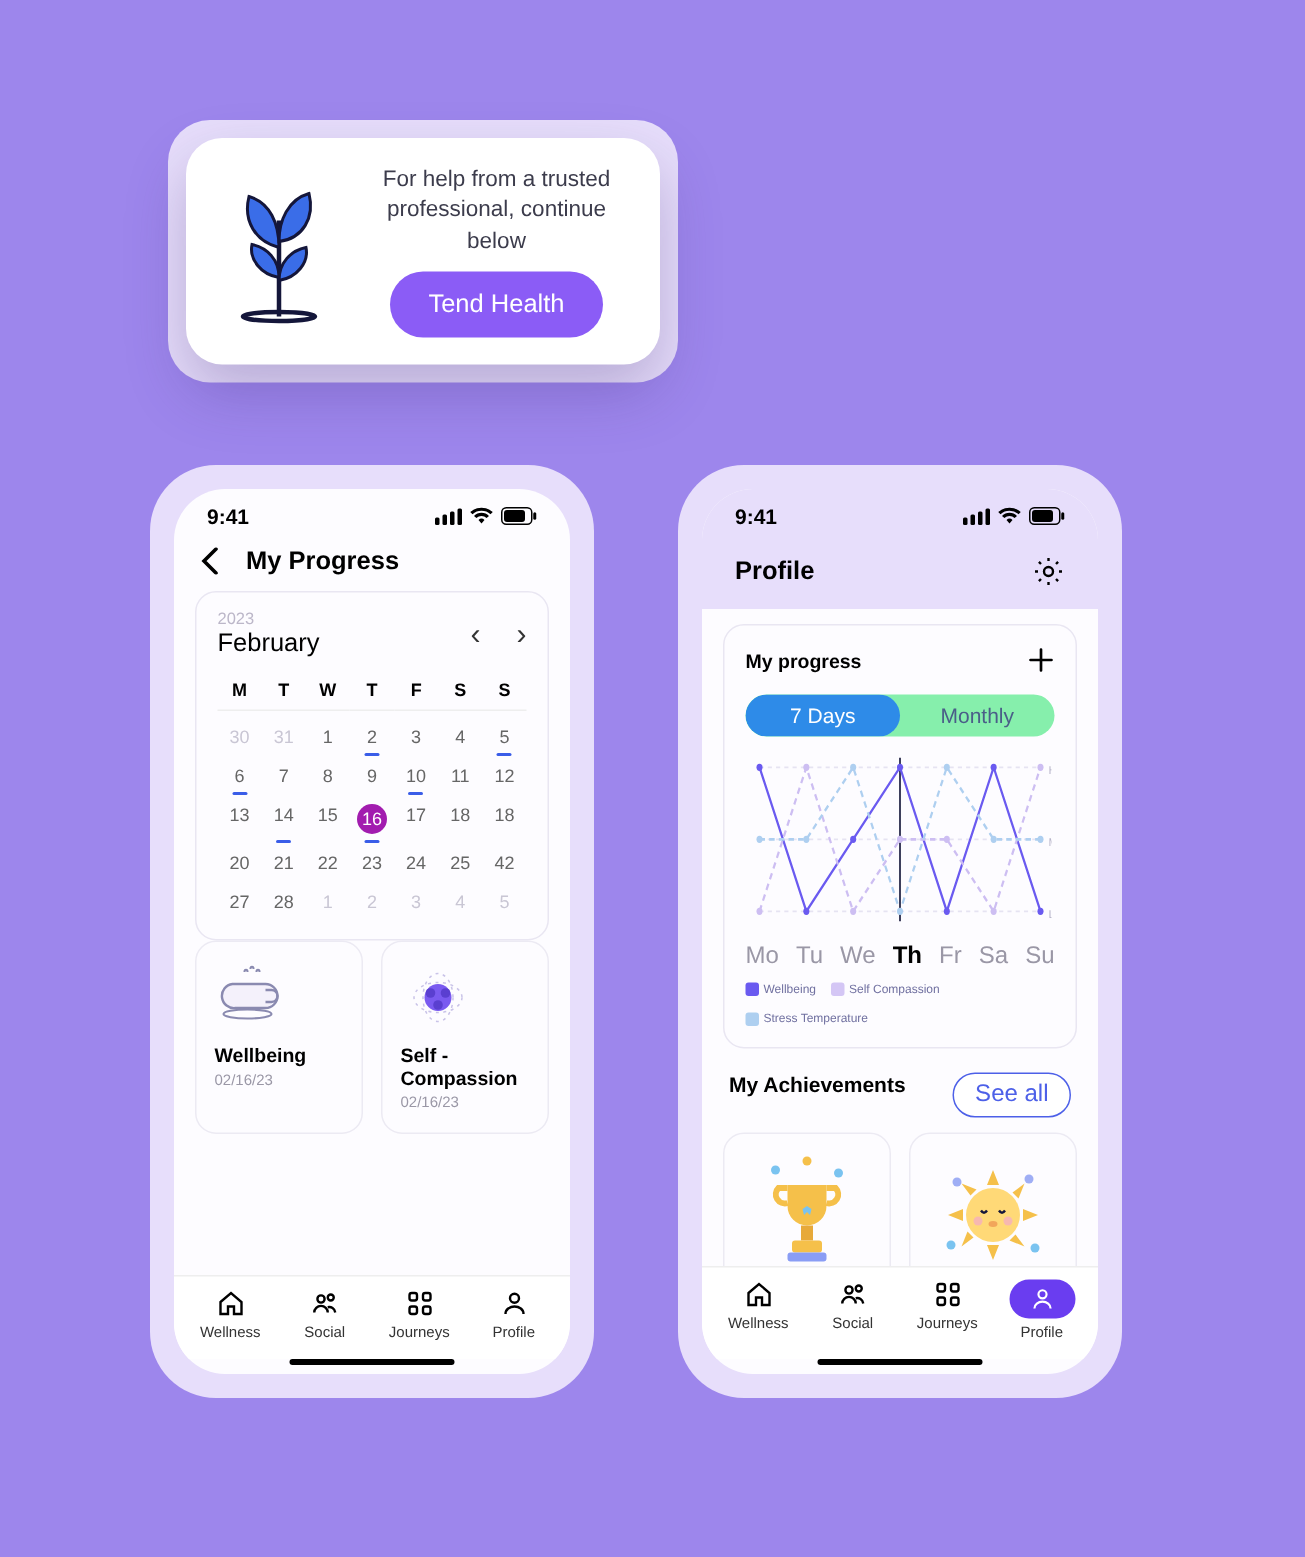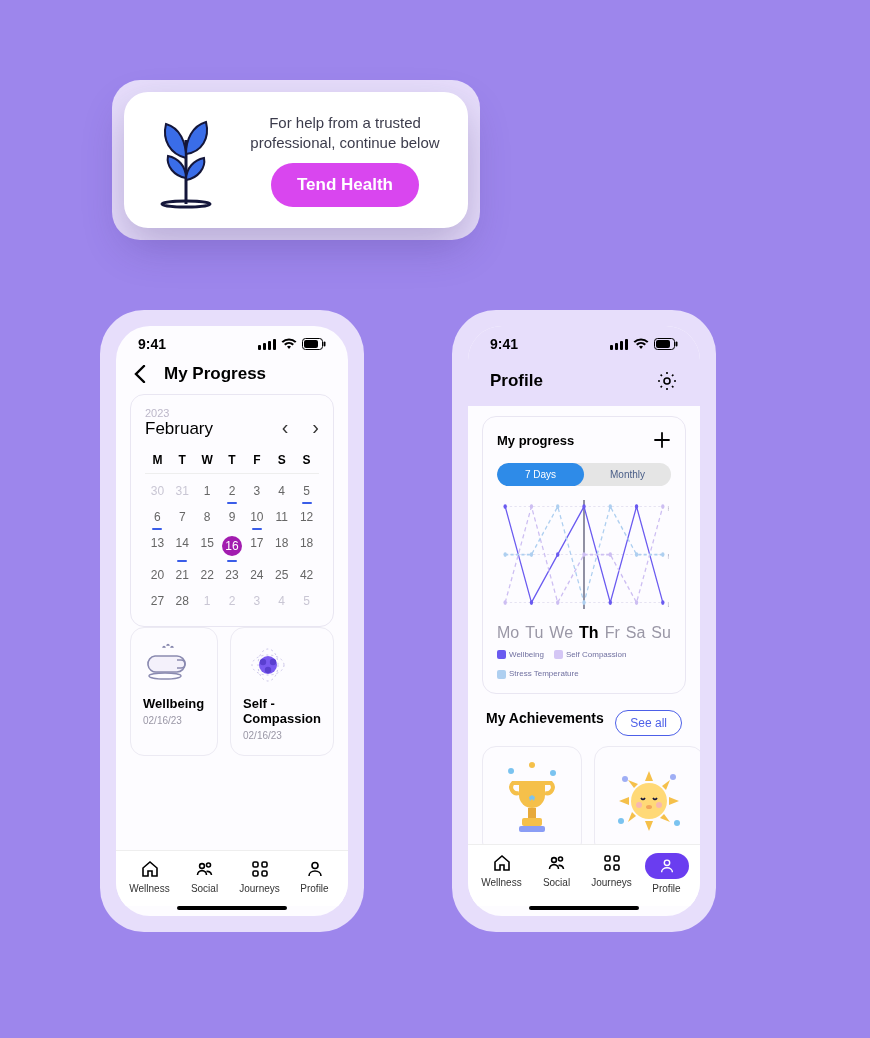--- a/index.html
+++ b/index.html
@@ -1,58 +1,58 @@
 <!DOCTYPE html>
 <html><head>
 <meta charset="utf-8">
 <style>
 *{box-sizing:border-box;margin:0;padding:0;font-family:-apple-system,BlinkMacSystemFont,'Segoe UI',sans-serif}
 body{background:#9d86ec;width:870px;height:1038px;position:relative;overflow:hidden}
 .card{background:#fff;border-radius:24px;box-shadow:0 18px 40px rgba(60,40,120,.28)}
-.banner-wrap{position:absolute;left:112px;top:80px;width:368px;background:#e7defb;border-radius:28px;padding:12px}
+.banner-wrap{position:absolute;left:112px;top:80px;width:340px;background:#e7defb;border-radius:28px;padding:12px}
 .banner{display:flex;align-items:center;padding:18px 20px;gap:14px}
 .banner-text{flex:1;text-align:center;color:#3c3c4c;font-size:15px;line-height:1.35}
-.btn-primary{background:#d946ef;color:#fff;border:none;border-radius:24px;padding:12px 26px;font-size:17px;font-weight:700;cursor:pointer;margin-top:10px}
-.btn-pill{border-radius:18px;font-size:12px;padding:5px 14px;border:1px solid #4d60e8;color:#4d60e8;background:#fff;cursor:pointer}
-
-.phone-wrap{position:absolute;width:264px;background:#e7defb;border-radius:44px;padding:16px}
+.btn-primary{background:#8b5cf6;color:#fff;border:none;border-radius:24px;padding:12px 26px;font-size:17px;font-weight:400;cursor:pointer;margin-top:10px}
+.btn-pill{border-radius:18px;font-size:16px;padding:5px 14px;border:1px solid #4d60e8;color:#4d60e8;background:#fff;cursor:pointer}
+
+.phone-wrap{position:absolute;width:296px;background:#e7defb;border-radius:44px;padding:16px}
 .phone-a{left:100px;top:310px}
 .phone-b{left:452px;top:310px}
 .phone{background:#fdfcff;border-radius:34px;overflow:hidden;height:590px;display:flex;flex-direction:column}
 .status-bar{display:flex;justify-content:space-between;align-items:center;padding:10px 22px 4px;font-size:14px;font-weight:600}
 .sig{display:flex;gap:2px;align-items:flex-end}
 .sig span{width:3px;background:#000;border-radius:1px}
 .sig span:nth-child(1){height:5px}.sig span:nth-child(2){height:7px}.sig span:nth-child(3){height:9px}.sig span:nth-child(4){height:11px}
 .status-right{display:flex;align-items:center;gap:5px}
 
 .page-header{display:flex;align-items:center;gap:18px;padding:8px 18px 10px;font-size:17px;font-weight:700}
 .page-header.profile{background:#e7defb;padding:14px 22px;justify-content:space-between}
 .content{flex:1;overflow:hidden;padding:0 14px}
 
 .calendar-card{border:1px solid #e9e6f2;border-radius:14px;padding:12px 14px}
-.cal-head{display:flex;justify-content:space-between;align-items:flex-end;margin-bottom:8px}
+.cal-head{display:flex;justify-content:space-between;align-items:center;margin-bottom:8px}
 .cal-year{color:#bcb7c9;font-size:11px}
 .cal-month{font-size:17px;font-weight:400}
 .cal-nav{display:flex;gap:24px;font-size:20px;color:#333;cursor:pointer}
 .cal-grid{display:grid;grid-template-columns:repeat(7,1fr);text-align:center;font-size:12px}
 .cal-grid .hd{font-weight:600;padding:6px 0;border-bottom:1px solid #eee;margin-bottom:4px}
 .cal-grid .d{padding:6px 0;color:#666;position:relative}
 .cal-grid .d.off{color:#c9c6d4}
 .cal-grid .d.mark::after{content:"";position:absolute;left:50%;transform:translateX(-50%);bottom:0;width:10px;height:2px;background:#3a5de8;border-radius:2px}
 .cal-grid .d.sel span{background:#a21caf;color:#fff;border-radius:50%;width:20px;height:20px;display:inline-flex;align-items:center;justify-content:center}
 
 .section-title{font-size:14px;font-weight:600;margin:16px 4px 10px}
 .result-row{display:flex;gap:12px}
 .result-card{flex:1;border:1px solid #eceaf3;border-radius:14px;padding:14px 12px}
 .result-title{font-size:13px;font-weight:600;margin-top:8px}
 .result-date{font-size:10px;color:#9a97a6;margin-top:4px}
 
 .progress-card{border:1px solid #e9e6f2;border-radius:14px;padding:14px;margin-top:10px}
 .progress-head{display:flex;justify-content:space-between;align-items:center;font-size:13px;font-weight:600}
-.seg{display:flex;background:#e5e5e5;border-radius:18px;overflow:hidden;margin:14px 0;font-size:10px}
+.seg{display:flex;background:#86efac;border-radius:18px;overflow:hidden;margin:14px 0;font-size:14px}
 .seg div{flex:1;text-align:center;padding:6px 0;cursor:pointer;color:#4a5e88}
 .seg .active{background:#2e8be8;color:#fff;border-radius:18px}
 
 .chart{height:120px;position:relative;margin:4px 2px}
 .chart-days{display:flex;justify-content:space-between;font-size:16px;color:#9a97a6;margin-top:2px}
 .chart-days span.cur{color:#000;font-weight:700}
 .legend{display:flex;gap:10px;font-size:8px;color:#7070a0;margin-top:8px;align-items:center;flex-wrap:wrap}
 .legend-sw{width:9px;height:9px;display:inline-block;border-radius:2px;margin-right:3px;vertical-align:middle}
 
 .ach-head{display:flex;justify-content:space-between;align-items:flex-start;margin:16px 4px 10px}

